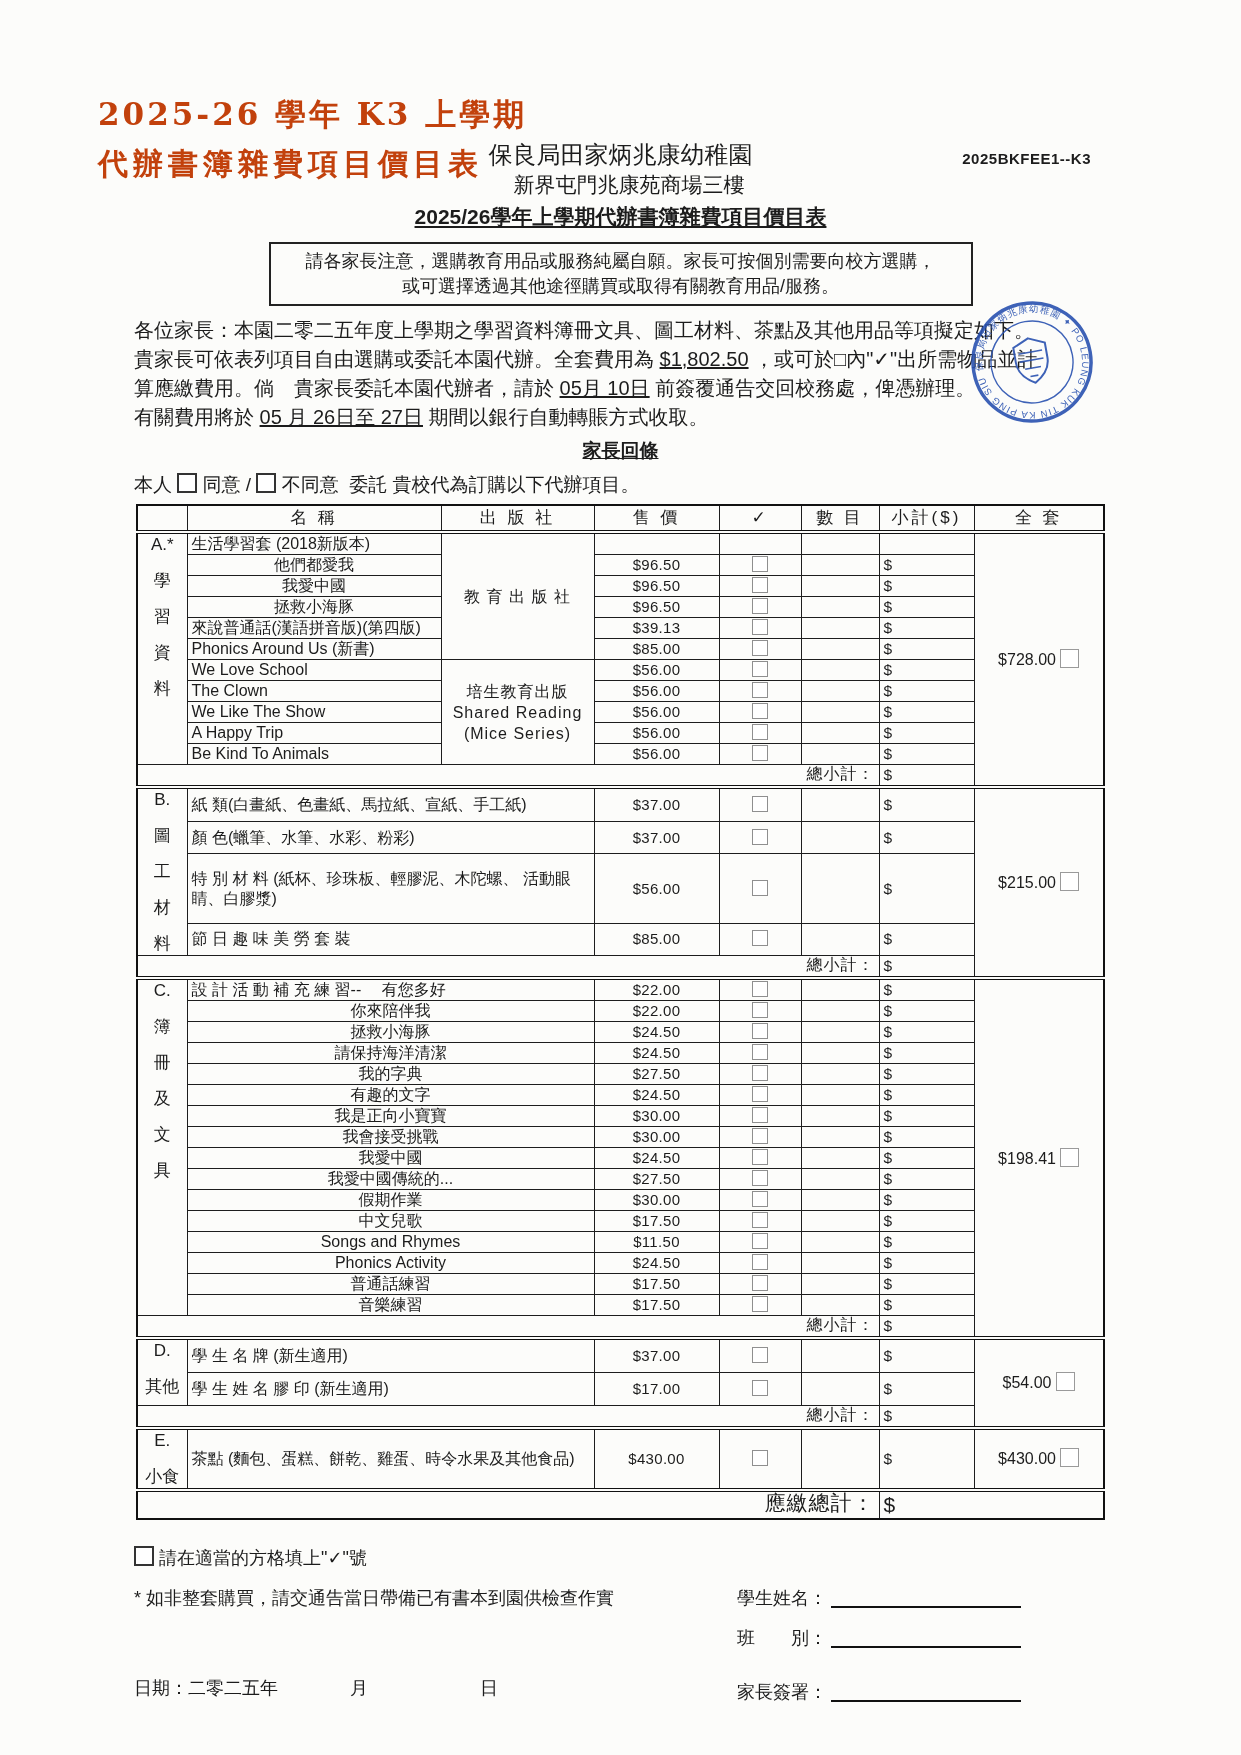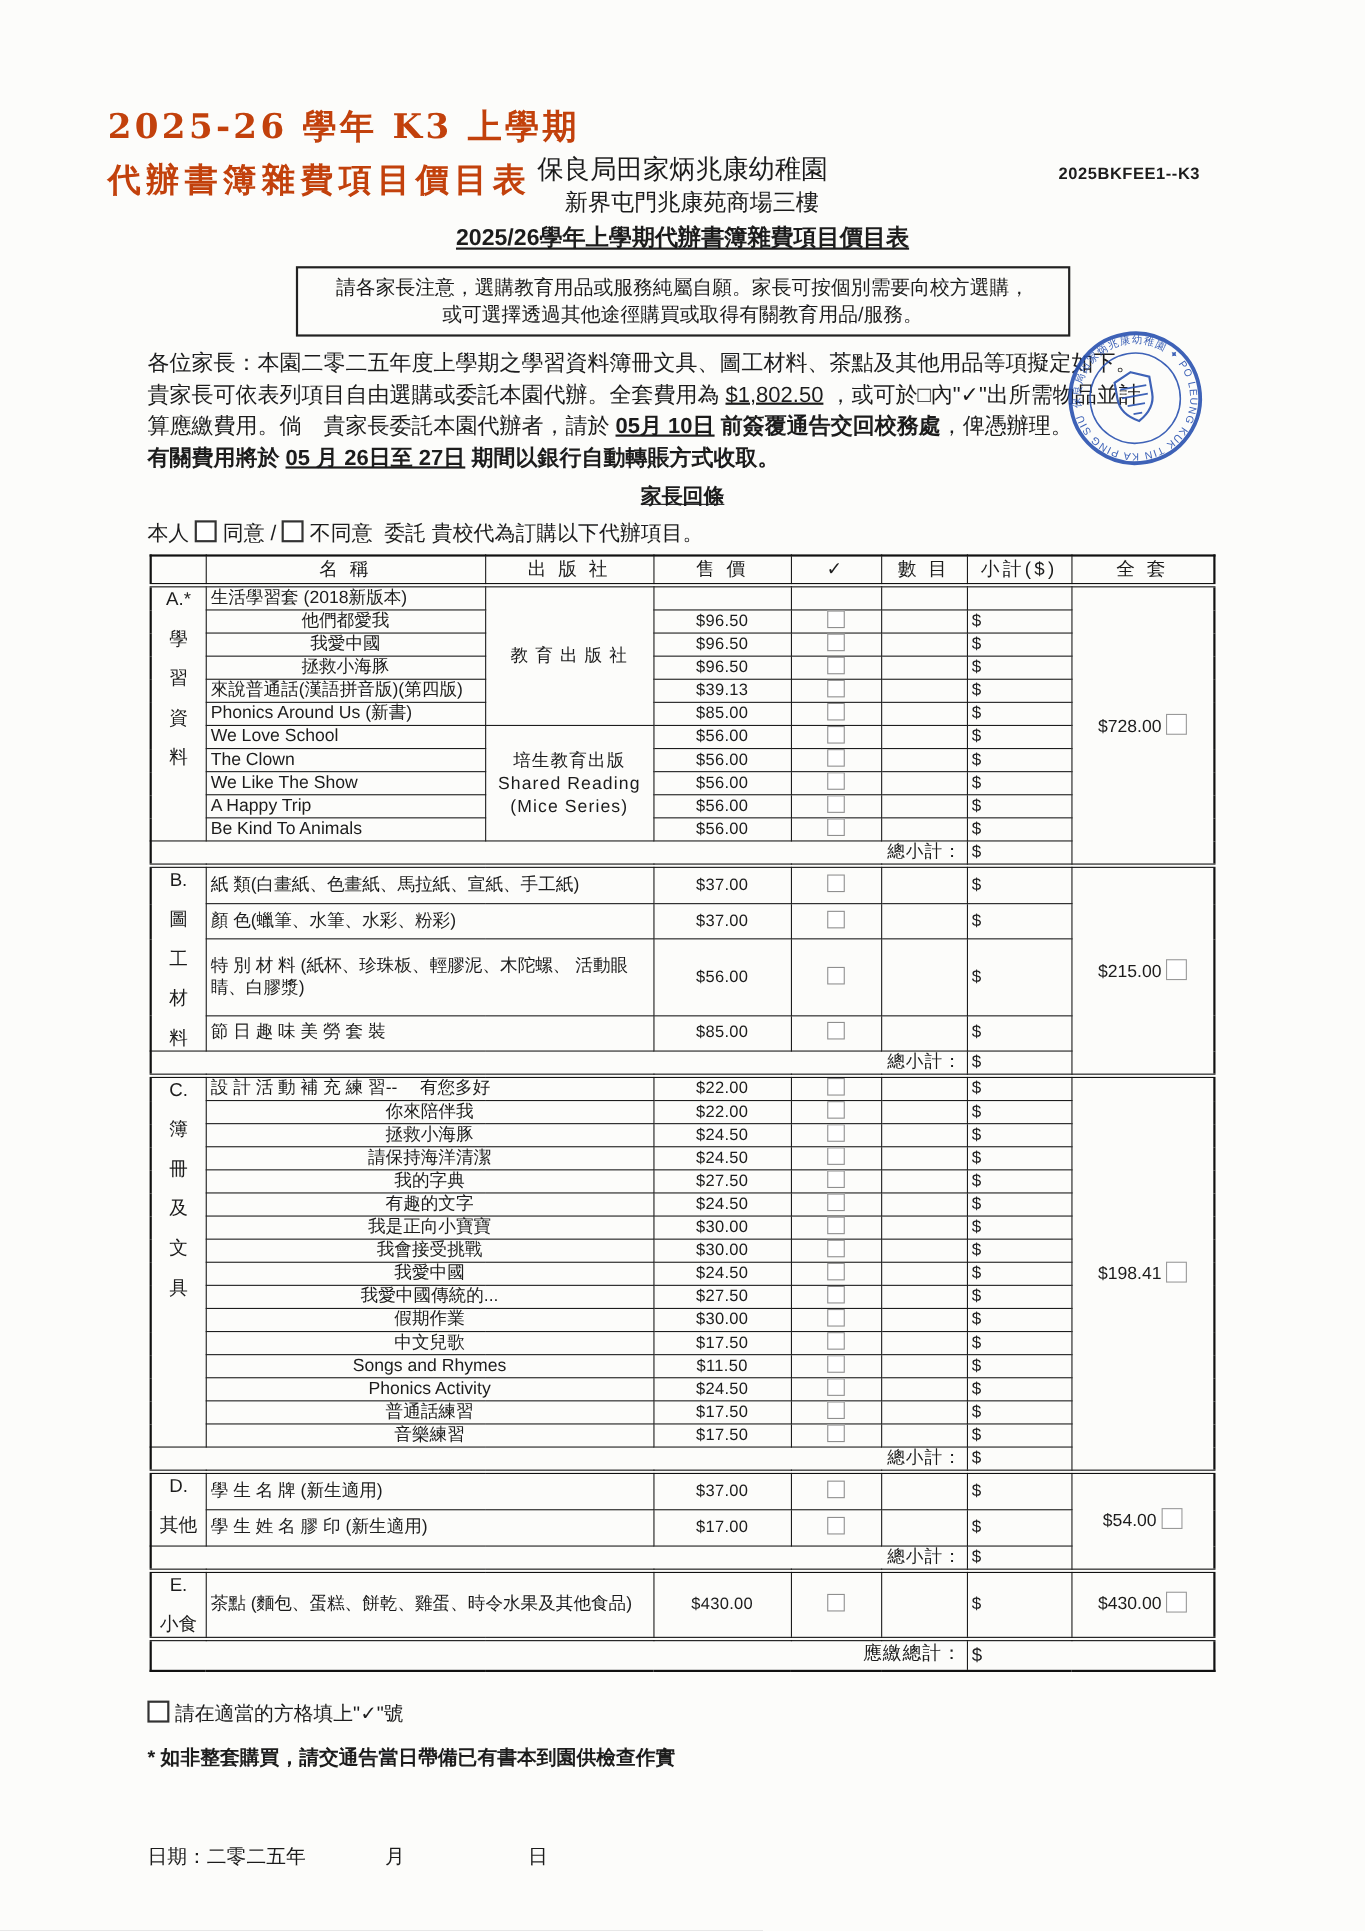--- a/index.html
+++ b/index.html
@@ -11,21 +11,21 @@
   .green-title .l2{font-size:30px;letter-spacing:5px;margin-top:8px;}
   .doc-code{position:absolute;right:150px;top:150px;font-size:15px;font-weight:600;letter-spacing:.5px;}
   .school{text-align:center;padding-top:140px;line-height:30px;}
   .school .sname{font-size:24px;}
   .school .saddr{font-size:21px;padding-left:17px;}
   .subtitle{font-size:21px;font-weight:600;text-decoration:underline;margin-top:2px;text-align:center;}
   .notice{border:2px solid #222;width:680px;margin:10px auto 0;text-align:center;
         font-size:18px;line-height:25px;padding:5px 10px;}
   .intro{margin:10px 134px 0;font-size:20px;line-height:29px;}
   .u{text-decoration:underline;}
-  .b{font-weight:bold;}
+  .b{font-weight:normal;}
   .reply-title{text-align:center;font-weight:bold;font-size:19px;text-decoration:underline;margin-top:6px;}
   .agree-line{margin:8px 134px 6px;font-size:19px;}
   .cb{display:inline-block;background:#fff;vertical-align:-2px;}
   .cb.dark{width:16px;height:16px;border:2px solid #333;}
   .cb.lite{width:14px;height:14px;border:1.5px solid #8f8f8f;}
   .cb.big{width:17px;height:17px;border:1.5px solid #9a9a9a;vertical-align:-3px;}
   table.fee{border-collapse:collapse;margin:4px auto 0;width:967px;table-layout:fixed;font-size:16px;}
   .fee th,.fee td{border:1px solid #1d1d1d;padding:0 4px;height:20px;line-height:20px;overflow:hidden;}
   .fee thead th{font-weight:normal;font-size:17px;letter-spacing:3px;border-bottom:3px double #1d1d1d;height:24px;}
   .fee{border:2px solid #111;}
@@ -37,21 +37,21 @@
   td.name{white-space:nowrap;}
   td.name.center{text-align:center;}
   td.name.left{text-align:left;}
   td.name.wrap{white-space:normal;line-height:20px;padding:2px 4px;}
   td.pub{text-align:center;font-size:16px;line-height:21px;vertical-align:middle;letter-spacing:1px;}
   td.price{text-align:center;font-size:15px;letter-spacing:.3px;}
   td.check{text-align:center;}
   td.subtotal{text-align:left;font-size:15.5px;}
   td.fullset{text-align:center;font-size:16px;vertical-align:middle;}
   td.subl{text-align:right;letter-spacing:1px;font-size:16px;font-family:Liberation Mono, monospace;}
-  tbody.totalbody td{height:26px;line-height:26px;font-size:17px;}
+  tbody.totalbody td{height:26px;line-height:26px;font-size:21px;}
   .footer{margin:26px 134px 0;font-size:18px;}
   .fnote{margin-bottom:16px;}
   .fflex{display:flex;justify-content:space-between;align-items:flex-start;}
   .fstar{font-size:18px;}
   .fdate{margin-top:66px;}
   .gap1{display:inline-block;width:72px;}
   .gap2{display:inline-block;width:112px;}
   .fright{width:370px;}
   .frow{margin-bottom:16px;white-space:nowrap;}
   .frow.sign{margin-top:30px;}
@@ -454,16 +454,27 @@
       <span class="cb dark"></span>
       <span>請在適當的方格填上"✓"號</span>
     </div>
     <div class="fflex">
       <div class="fleft">
         <div class="fstar b">* 如非整套購買，請交通告當日帶備已有書本到園供檢查作實</div>
         <div class="fdate">
           <span>日期：二零二五年</span><span class="gap1"></span><span>月</span><span class="gap2"></span><span>日</span>
         </div>
       </div>
+      <div class="fright">
+        <div class="frow">
+          <span class="flab">學生姓名：</span><span class="wline"></span>
+        </div>
+        <div class="frow">
+          <span class="flab">班　　別：</span><span class="wline"></span>
+        </div>
+        <div class="frow sign">
+          <span class="flab">家長簽署：</span><span class="wline"></span>
+        </div>
+      </div>
     </div>
   </div>
 
 </div>
 
 </body></html>

